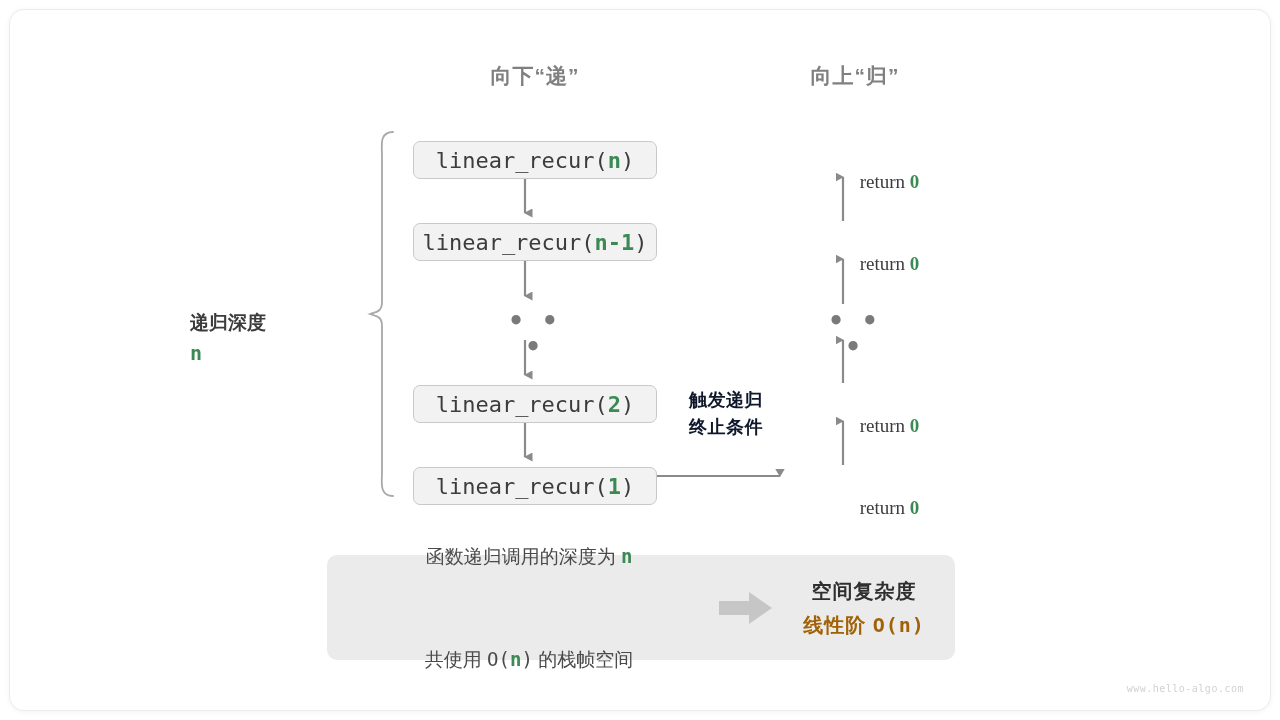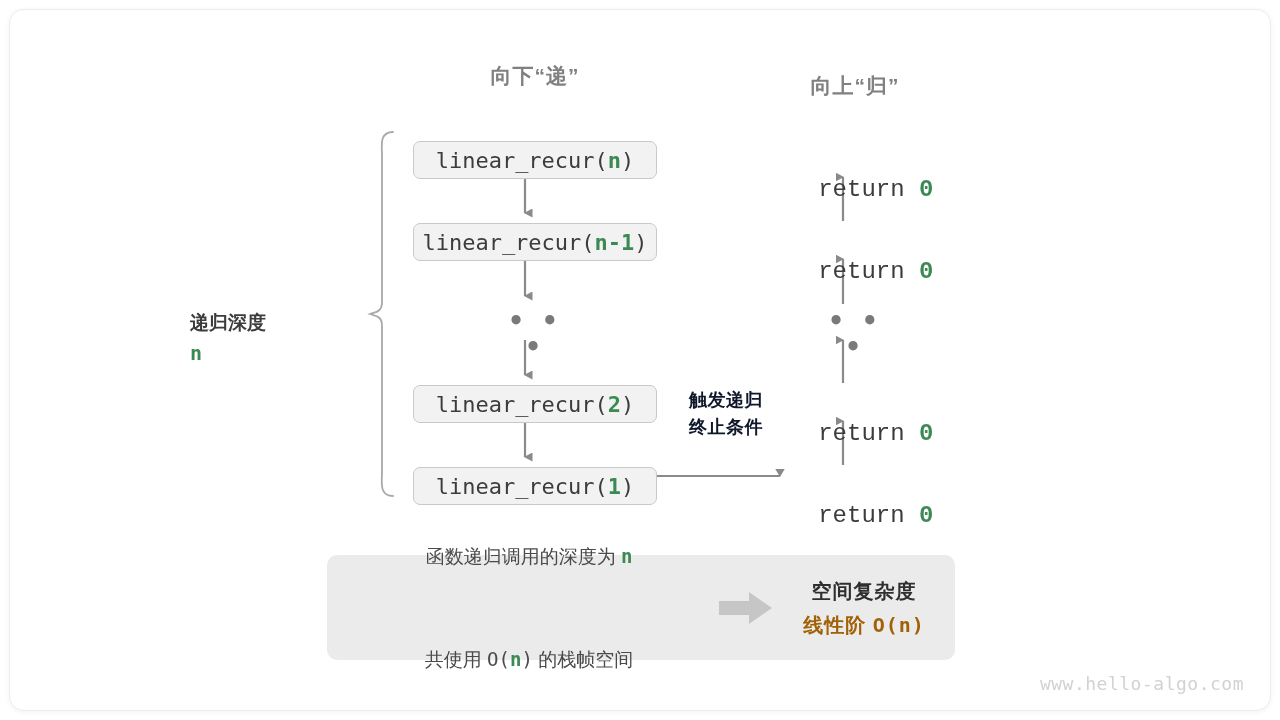--- a/index.html
+++ b/index.html
@@ -31,21 +31,21 @@
     position: absolute;
     font-family: "Liberation Sans", sans-serif;
     font-size: 21px;
     font-weight: bold;
     color: #808080;
     letter-spacing: 1px;
     white-space: nowrap;
     text-align: center;
   }
   #head-down { left: 385px; top: 52px; width: 280px; text-align: center; }
-  #head-up   { left: 705px; top: 52px; width: 280px; margin-top: 10px; }
+  #head-up   { left: 705px; top: 52px; width: 280px; }
 
   
   .call-box {
     position: absolute;
     left: 403px;
     width: 244px;
     height: 38px;
     box-sizing: border-box;
     background: #f2f2f2;
     border: 1px solid #c9c9c9;
@@ -61,25 +61,25 @@
   .call-box .arg { color: #3c8a53; font-weight: bold; }
 
   #box-1 { top: 131px; }
   #box-2 { top: 213px; }
   #box-3 { top: 375px; }
   #box-4 { top: 457px; }
 
   
   .ret {
     position: absolute;
-    left: 717px;
+    left: 750px;
     width: 240px;
     text-align: center;
-    font-family: Liberation Mono, monospace;
-    font-size: 24px;
+    font-family: Liberation Serif, serif;
+    font-size: 19px;
     color: #3c3c3c;
     white-space: pre;
   }
   .ret .val { color: #3c8a53; font-weight: bold; }
   #ret-1 { top: 139px; }
   #ret-2 { top: 221px; }
   #ret-3 { top: 383px; }
   #ret-4 { top: 465px; }
 
   
@@ -209,21 +209,21 @@
     font-family: "DejaVu Sans Mono", monospace;
     font-weight: bold;
   }
 
   
   #watermark {
     position: absolute;
     right: 26px;
     bottom: 16px;
     font-family: "DejaVu Sans Mono", monospace;
-    font-size: 18px;
+    font-size: 10px;
     color: #d2d2d2;
     letter-spacing: 0.5px;
   }
 </style>
 </head>
 <body>
 
 <div id="canvas">
 
   <div class="col-head" id="head-down">向下“递”</div>

